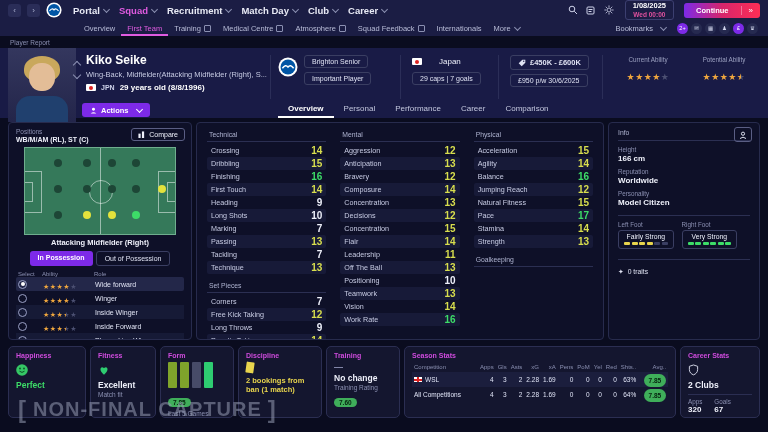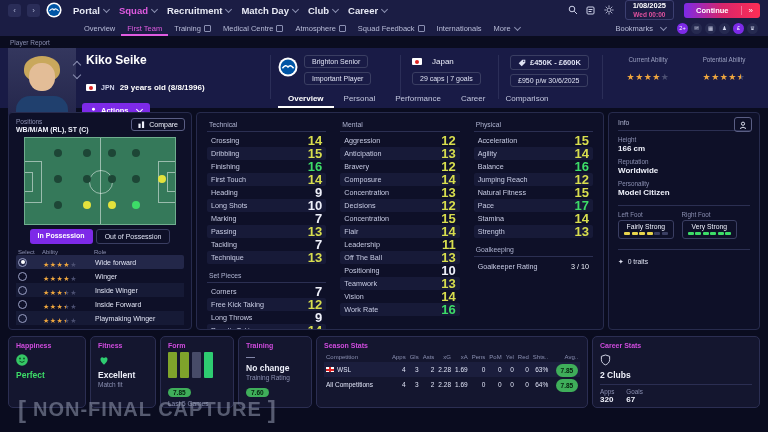--- a/index.html
+++ b/index.html
@@ -28,21 +28,21 @@
   .sub-item{display:flex;align-items:center;font-size:7.5px;color:#b9bdd8;padding:0 6px;height:100%;cursor:pointer;}
   .sub-item.active{color:#e05be0;box-shadow:inset 0 -2px 0 #e05be0;}
   .ext{width:5px;height:5px;border:1px solid #8b90b2;display:inline-block;margin-left:3px;border-radius:1px;}
   .bm{display:flex;align-items:center;font-size:7.5px;color:#b9bdd8;gap:4px;margin-right:6px;cursor:pointer;}
   .bm-icon{width:11px;height:11px;border-radius:50%;background:#262a50;color:#cfd3ea;font-size:5.5px;
            display:flex;align-items:center;justify-content:center;margin-left:3px;cursor:pointer;}
   .bm-icon.accent{background:#7d2ae8;color:#fff;}
   
   .report-label{font-size:6.5px;color:#8b90b2;padding:3px 10px 2px;}
   
-  .pheader{position:relative;height:60px;background:#191b46;}
+  .pheader{position:relative;height:70px;background:#191b46;}
   .photo{position:absolute;left:8px;top:0;width:68px;height:74px;background:linear-gradient(180deg,#34375e,#23254a);overflow:hidden;}
   .photo .hair{position:absolute;left:16px;top:8px;width:36px;height:26px;border-radius:50% 50% 42% 42%;background:#c9a85c;}
   .photo .face{position:absolute;left:21px;top:15px;width:26px;height:28px;border-radius:46%;background:#e3bd97;}
   .photo .body{position:absolute;left:8px;top:48px;width:52px;height:30px;border-radius:14px 14px 0 0;background:#20406e;}
   .pnav{position:absolute;left:74px;top:14px;display:flex;flex-direction:column;gap:4px;}
   .pnav i{width:5px;height:5px;border-right:1px solid #8b90b2;border-bottom:1px solid #8b90b2;display:block;cursor:pointer;}
   .pnav .up{transform:rotate(-135deg);} .pnav .dn{transform:rotate(45deg);}
   .pname{position:absolute;left:86px;top:5px;font-size:12px;font-weight:bold;color:#fff;}
   .ppos{position:absolute;left:86px;top:22px;font-size:7.5px;color:#c6cae2;width:185px;white-space:nowrap;overflow:hidden;}
   .pline3{position:absolute;left:86px;top:35px;display:flex;align-items:center;gap:5px;font-size:8px;font-weight:bold;color:#fff;}
@@ -50,21 +50,21 @@
   .flag-jp{width:10px;height:7px;background:#fff;border-radius:1px;position:relative;display:inline-block;}
   .flag-jp::after{content:"";position:absolute;left:3px;top:1.5px;width:4px;height:4px;border-radius:50%;background:#d22;}
   .actions{position:absolute;left:82px;top:55px;height:14px;display:flex;align-items:center;gap:4px;background:#7d2ae8;
            border-radius:3px;padding:0 8px;font-size:7.5px;font-weight:bold;color:#fff;cursor:pointer;}
   .vdiv{position:absolute;top:7px;width:1px;height:44px;background:#2b2e58;}
   .crest2{position:absolute;left:278px;top:9px;width:20px;height:20px;}
   .chipcol{position:absolute;display:flex;flex-direction:column;gap:4px;}
   .chip{border:1px solid #3a3e62;border-radius:3px;padding:2px 7px;font-size:7px;color:#dfe2f2;white-space:nowrap;
         display:flex;align-items:center;gap:4px;width:max-content;}
   .chip.strong{font-weight:bold;font-size:7.5px;}
-  .nat-row{display:flex;align-items:center;gap:10px;font-size:8px;color:#eef0fa;padding:2px 0;}
+  .nat-row{display:flex;align-items:center;gap:17px;font-size:8px;color:#eef0fa;padding:2px 0;}
   .ab-col{position:absolute;top:8px;text-align:center;}
   .ab-col .albl{font-size:6.3px;color:#9ba0c0;margin-bottom:3px;}
   .star{color:#f0a73e;font-size:8px;letter-spacing:.5px;}
   .star.empty{color:#4c5072;}
   .star.half{background:linear-gradient(90deg,#f0a73e 50%,#4c5072 50%);-webkit-background-clip:text;background-clip:text;color:transparent;}
   .tabs{position:absolute;left:278px;bottom:0;display:flex;}
   .tab{font-size:8px;color:#c3c7de;padding:4px 10px 5px;cursor:pointer;}
   .tab.active{color:#fff;font-weight:bold;box-shadow:inset 0 -2px 0 #fff;}
   
   .main-row{display:flex;gap:4px;margin:4px 8px 0;height:218px;}
@@ -99,21 +99,21 @@
   .role-stars{width:52px;flex:0 0 auto;}
   .role-stars .star{font-size:7px;}
   .role-name{font-size:7px;color:#dfe2f2;}
   
   .attr-panel{flex:1;display:grid;grid-template-columns:1fr 1fr 1fr;gap:0 14px;padding:5px 10px;box-sizing:border-box;}
   .sect{font-size:6.8px;color:#aeb3d0;border-bottom:1px solid #2b2f52;padding:3px 2px;margin-bottom:2px;}
   .sect.mt{margin-top:5px;}
   .arow{display:flex;justify-content:space-between;align-items:center;height:13px;padding:0 4px;border-radius:2px;}
   .arow.alt{background:#171a38;}
   .alabel{font-size:7.2px;color:#c8cce4;}
-  .aval{font-size:13px;font-weight:bold;}
+  .aval{font-size:10px;font-weight:bold;}
   .aval.g{color:#3ddc68;} .aval.y{color:#d8de4e;} .aval.w{color:#eef0fa;}
   .gkrow{display:flex;justify-content:space-between;align-items:center;height:14px;padding:0 4px;font-size:7.2px;color:#c8cce4;}
   
   .info-panel{width:152px;padding:6px 9px;box-sizing:border-box;position:relative;}
   .info-title{font-size:6.8px;color:#aeb3d0;border-bottom:1px solid #2b2f52;padding-bottom:4px;margin-bottom:5px;}
   .info-btn{position:absolute;right:7px;top:4px;width:16px;height:13px;border:1px solid #5a5e84;border-radius:3px;
             display:flex;align-items:center;justify-content:center;cursor:pointer;}
   .ilbl{font-size:6.3px;color:#8b90b2;margin-top:5px;}
   .ival{font-size:8px;font-weight:bold;color:#eef0fa;margin-top:1px;}
   .feet{display:flex;gap:8px;margin-top:8px;border-top:1px solid #2b2f52;padding-top:5px;}
@@ -286,20 +286,21 @@
     <div class="photo">
         <div class="hair"></div>
         <div class="face"></div>
         <div class="body"></div>
       </div>
     <div class="pnav">
       <i class="up"></i>
       <i class="dn"></i>
     </div>
     <div class="pname">Kiko Seike</div>
+    <div class="ppos">Wing-Back, Midfielder(Attacking Midfielder (Right), S...</div>
     <div class="pline3">
       <span class="flag-jp"></span>
       <span class="natcode">JPN</span>
       <span>29 years old (8/8/1996)</span>
     </div>
     <div class="actions">
       <svg width="7" height="7" viewBox="0 0 8 8">
           <circle cx="4" cy="2.5" r="1.7" fill="#fff"></circle>
           <path d="M0.8 7.5 Q4 4.5 7.2 7.5 Z" fill="#fff"></path>
         </svg>
@@ -392,20 +393,21 @@
           <span class="pdot dark" style="left: 22%; top: 48%;"></span>
           <span class="pdot dark" style="left: 41%; top: 48%;"></span>
           <span class="pdot dark" style="left: 58%; top: 48%;"></span>
           <span class="pdot dark" style="left: 74%; top: 48%;"></span>
           <span class="pdot yellow" style="left: 91%; top: 48%;"></span>
           <span class="pdot dark" style="left: 22%; top: 78%;"></span>
           <span class="pdot yellow" style="left: 41%; top: 78%;"></span>
           <span class="pdot yellow" style="left: 58%; top: 78%;"></span>
           <span class="pdot green" style="left: 74%; top: 78%;"></span>
         </div>
+      <div class="selpos">Attacking Midfielder (Right)</div>
       <div class="toggle">
         <span class="tg on">In Possession</span>
         <span class="tg off">Out of Possession</span>
       </div>
       <div class="role-head">
         <span>Select</span>
         <span>Ability</span>
         <span>Role</span>
       </div>
       <div id="roles">
@@ -593,24 +595,20 @@
             <div class="arow">
               <span class="alabel">Stamina</span>
               <span class="aval y">14</span>
             </div>
             <div class="arow alt">
               <span class="alabel">Strength</span>
               <span class="aval y">13</span>
             </div>
           </div>
         <div class="sect mt">Goalkeeping</div>
-        <div class="gkrow">
-          <span>Goalkeeper Rating</span>
-          <span style="color:#eef0fa;">3 / 10</span>
-        </div>
       </div>
     </div>
 
     <div class="panel info-panel">
       <div class="info-title">Info</div>
       <div class="info-btn">
         <svg width="8" height="8" viewBox="0 0 8 8">
             <circle cx="4" cy="2.7" r="1.6" fill="none" stroke="#dfe2f2"></circle>
             <path d="M1 7.5 Q4 4.8 7 7.5" fill="none" stroke="#dfe2f2"></path>
           </svg>
@@ -681,20 +679,25 @@
       <div class="ctitle">Form</div>
       <div class="fbars" id="form-bars">
           <div class="fbar" style="background: rgb(127, 163, 43);"></div>
           <div class="fbar" style="background: rgb(127, 163, 43);"></div>
           <div class="fbar" style="background: rgb(71, 75, 104);"></div>
           <div class="fbar" style="background: rgb(46, 204, 113);"></div>
         </div>
       <span class="pill">7.85</span>
       <div class="csub">Last 5 Games</div>
     </div>
+    <div class="card" style="width:84px;">
+      <div class="ctitle">Discipline</div>
+      <div class="ycard"></div>
+      <div class="disc-text">2 bookings from ban (1 match)</div>
+    </div>
     <div class="card" style="width:74px;">
       <div class="ctitle">Training</div>
       <div class="dash">—</div>
       <div class="cbig">No change</div>
       <div class="csub">Training Rating</div>
       <span class="pill" style="margin-top:2px;">7.60</span>
     </div>
     <div class="card" style="width:272px;">
       <div class="ctitle">Season Stats</div>
       <div class="ss-grid" id="ss-table">

